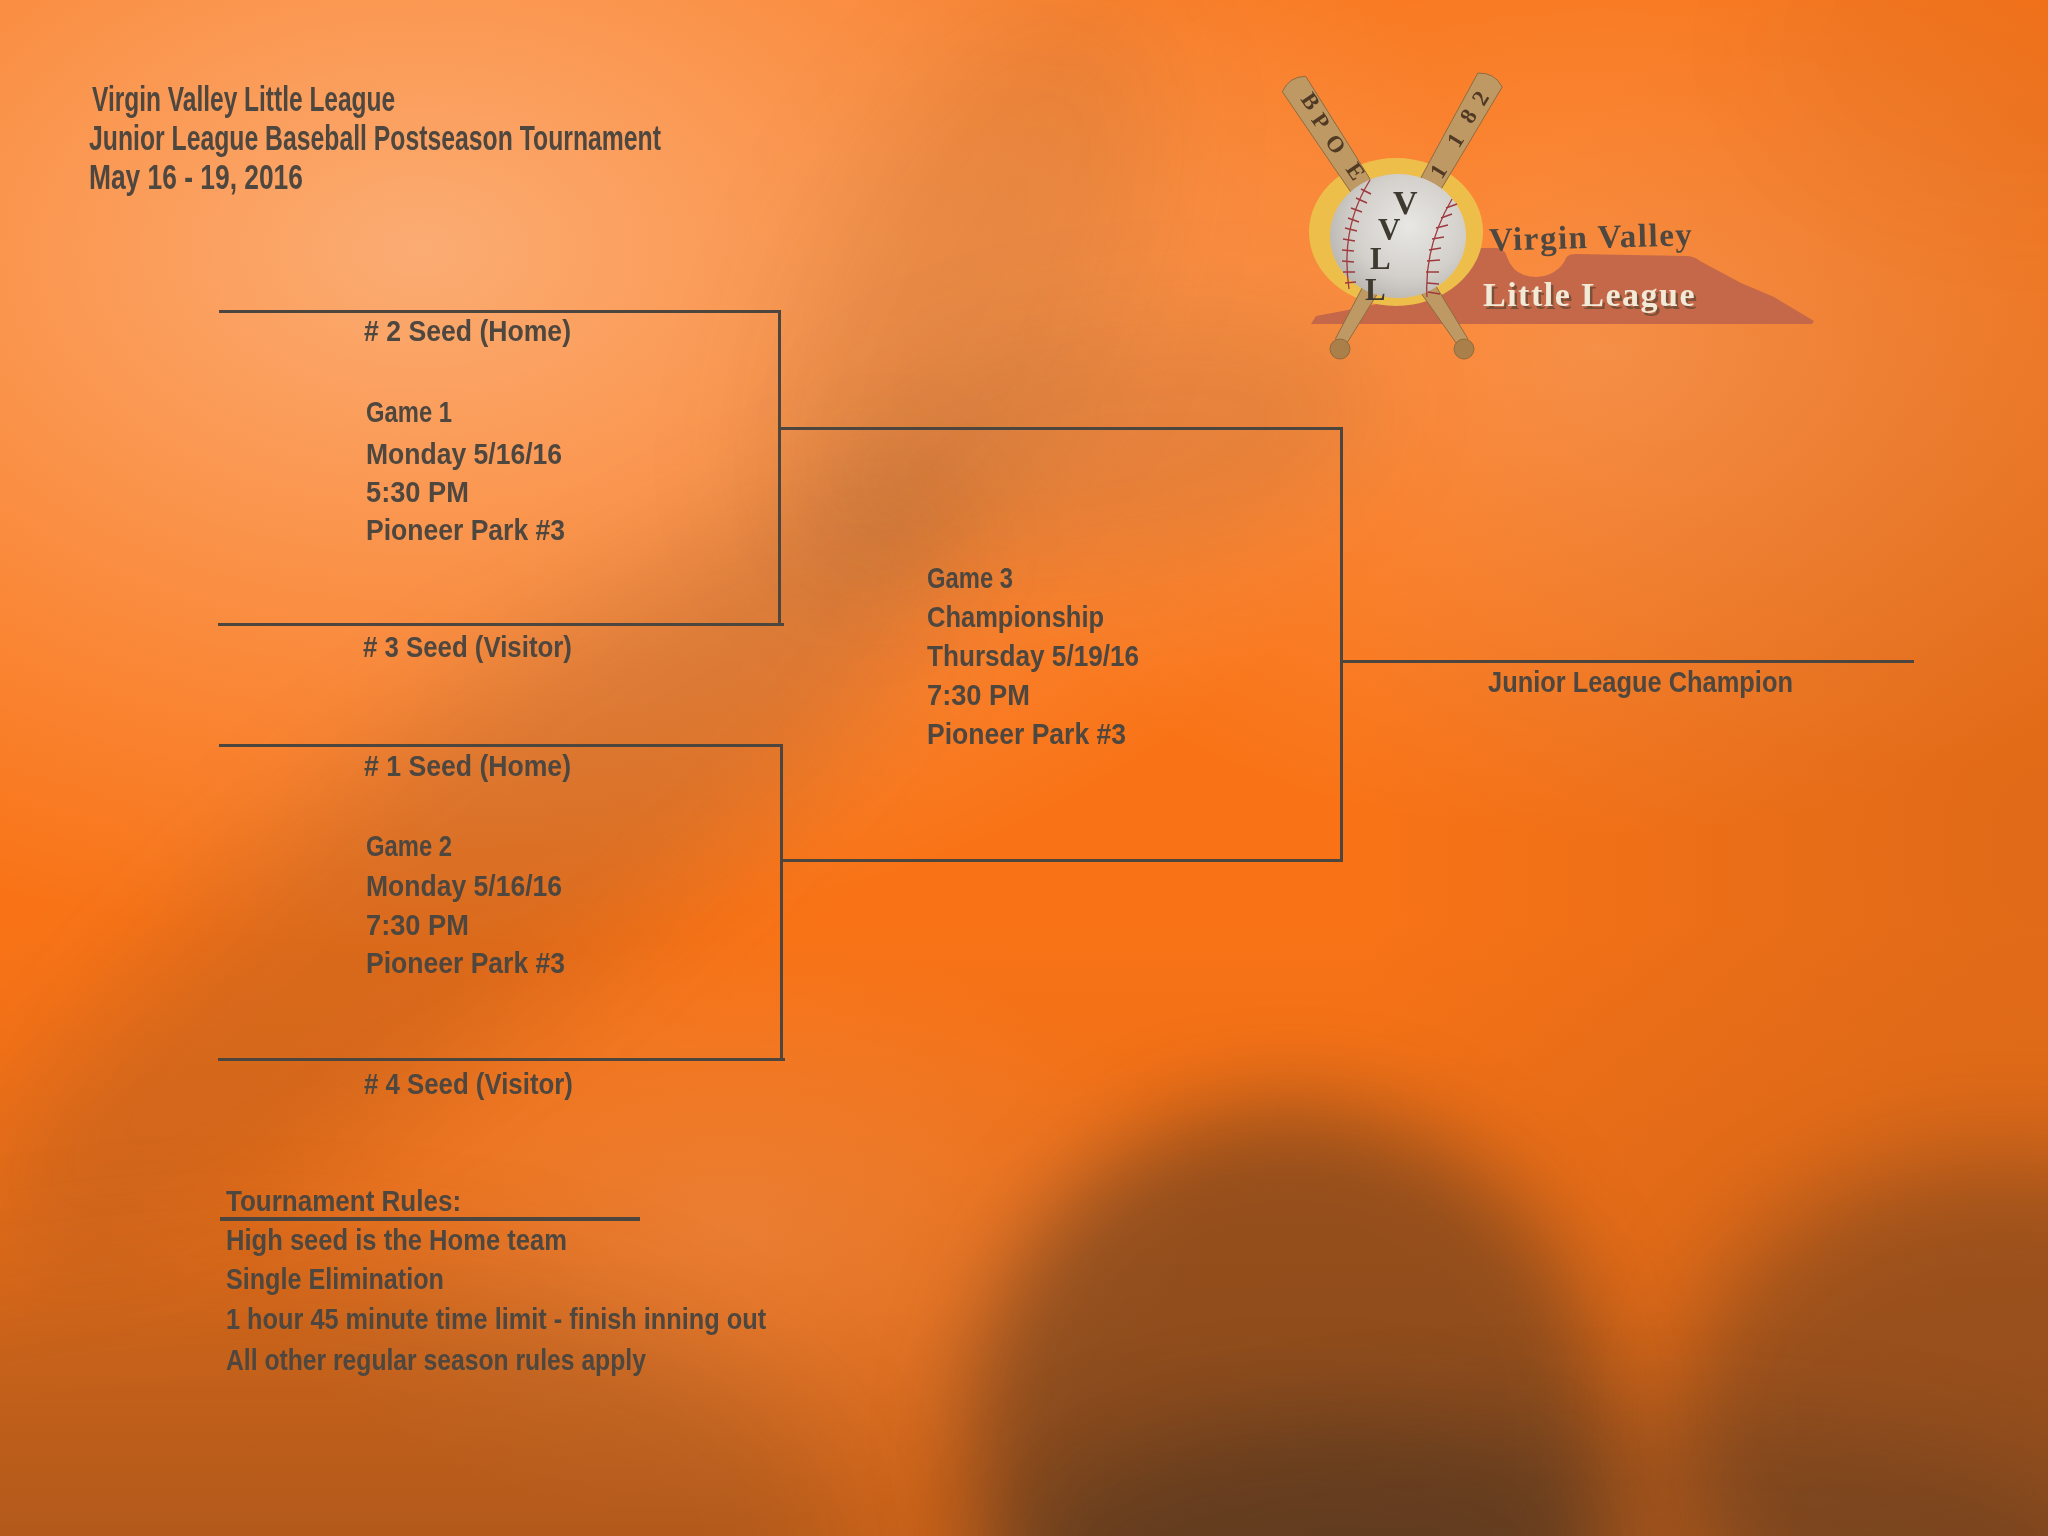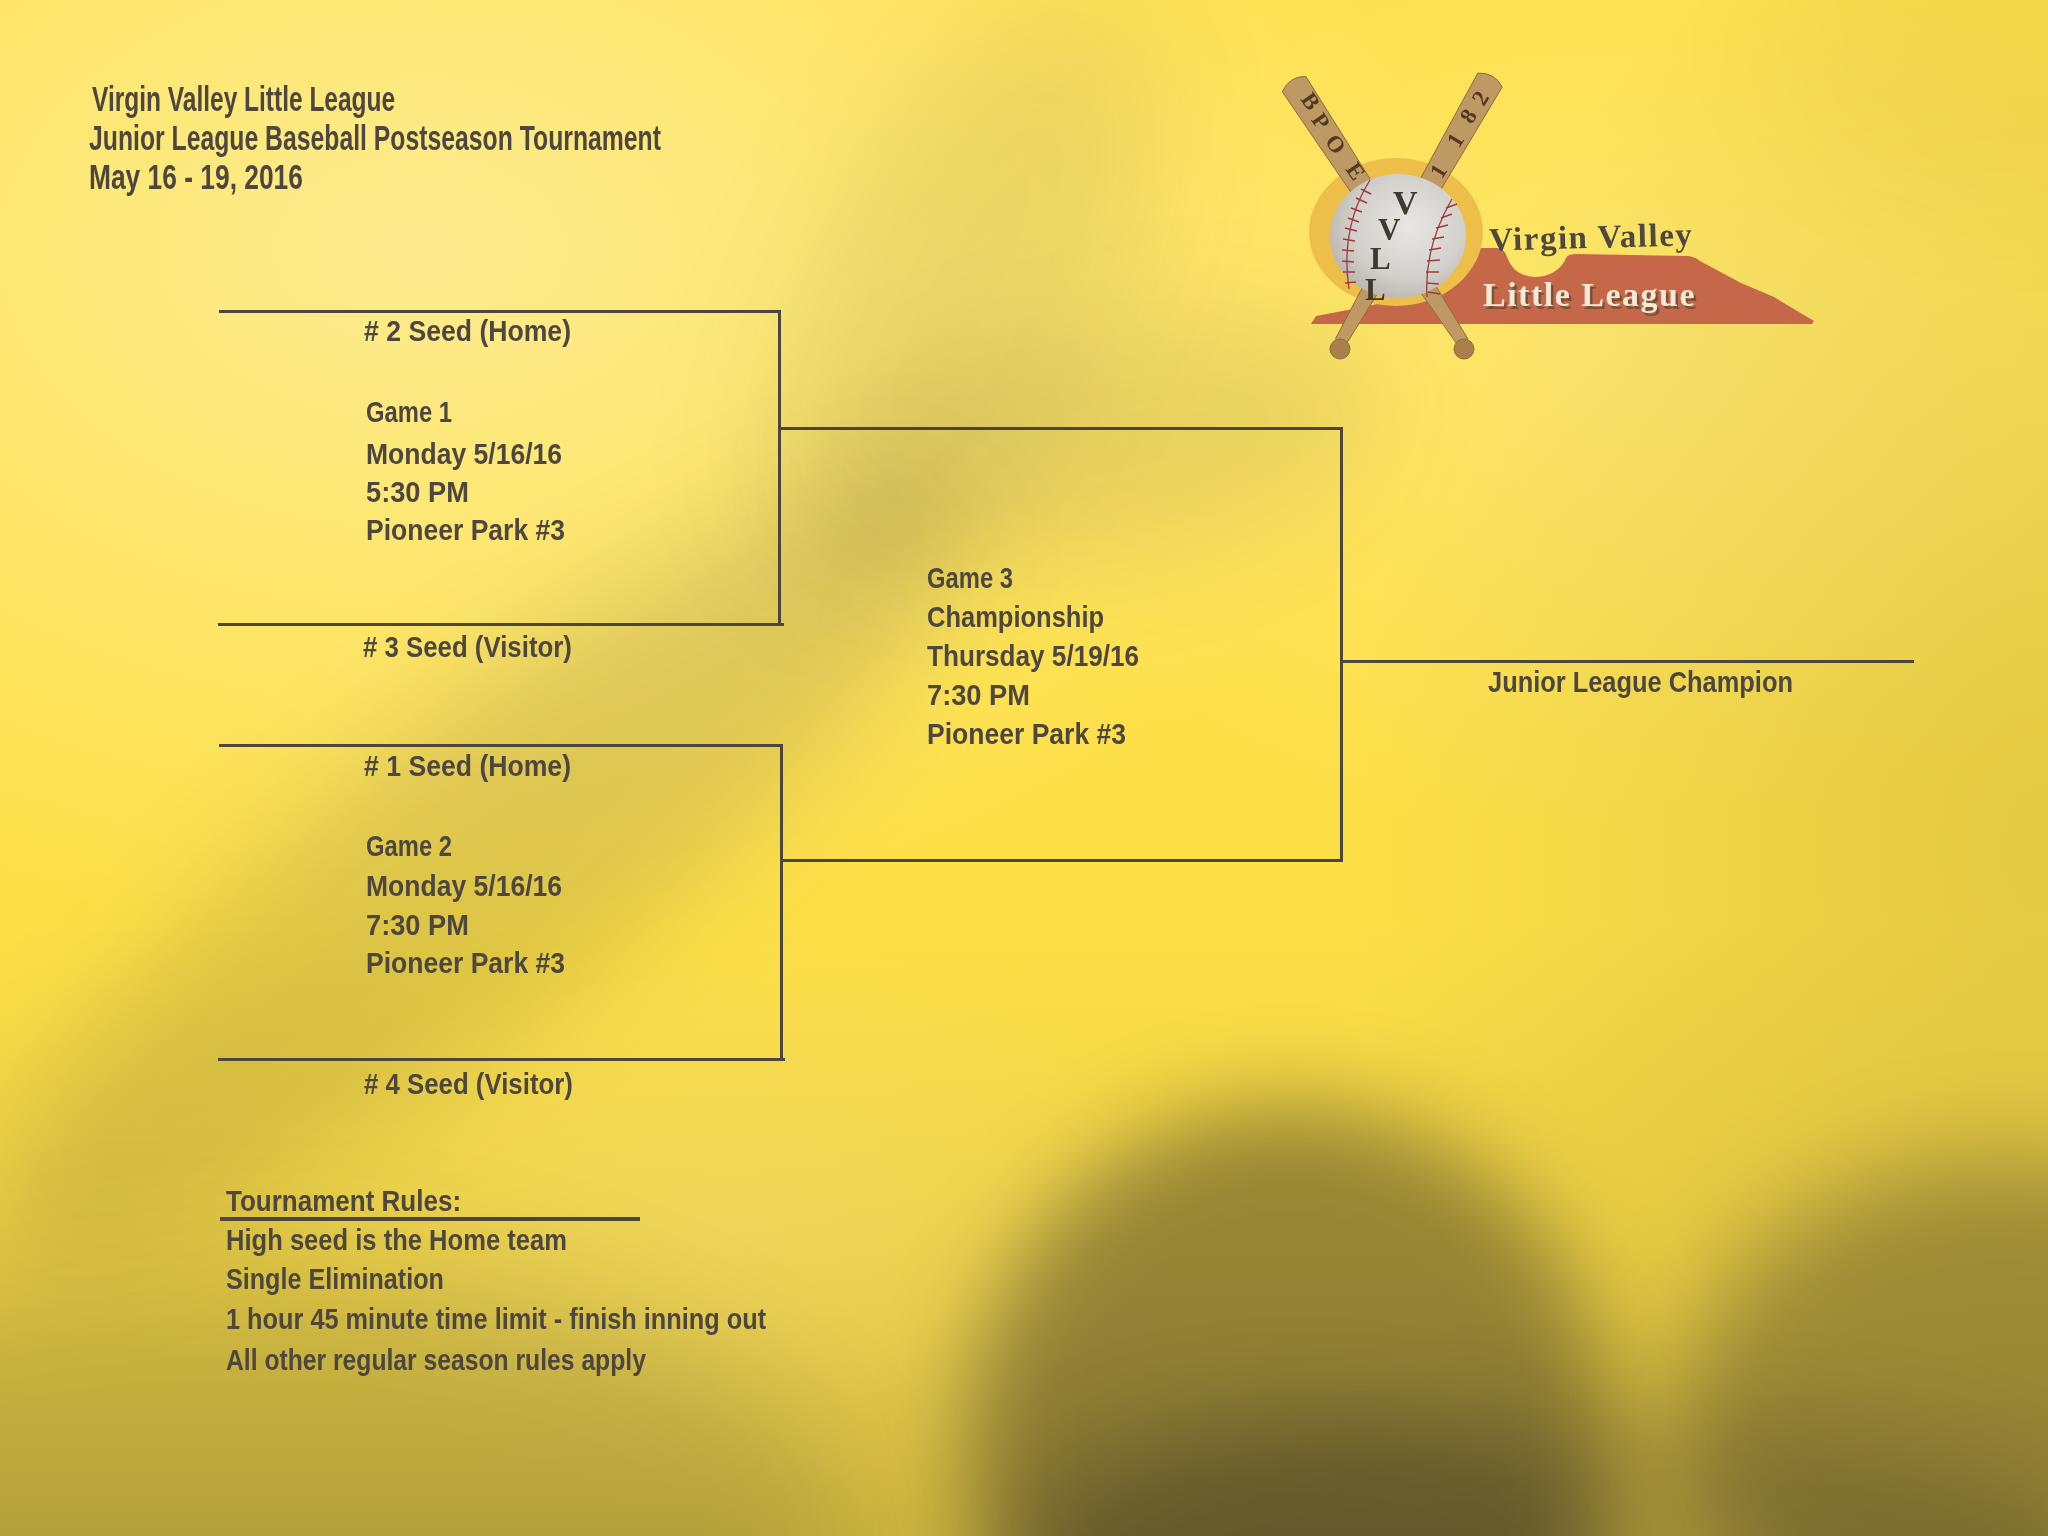--- a/index.html
+++ b/index.html
@@ -1,16 +1,16 @@
 <!DOCTYPE html>
 <html><head><meta charset="utf-8">
 <style>
   html,body{margin:0;padding:0;background:#777;}
   #page{position:relative;width:2048px;height:1536px;overflow:hidden;
-    background:#fde047;font-family:"Liberation Sans",sans-serif;}
+    background:#f97316;font-family:"Liberation Sans",sans-serif;}
   .sh{position:absolute;border-radius:50%;}
   .ln{position:absolute;background:#4c463e;filter:blur(0.5px);}
   .txt{position:absolute;font-weight:bold;color:#4d473f;white-space:nowrap;line-height:1;transform-origin:0 0;filter:blur(0.5px);}
 </style></head>
 <body>
 <div id="page">
 
   <div style="position:absolute;inset:0;background:
     radial-gradient(1500px 1000px at 420px 250px, rgba(255,251,244,0.42), rgba(255,251,244,0) 70%),
     radial-gradient(700px 420px at 730px 1230px, rgba(255,253,249,0.13), rgba(255,253,249,0) 70%),

